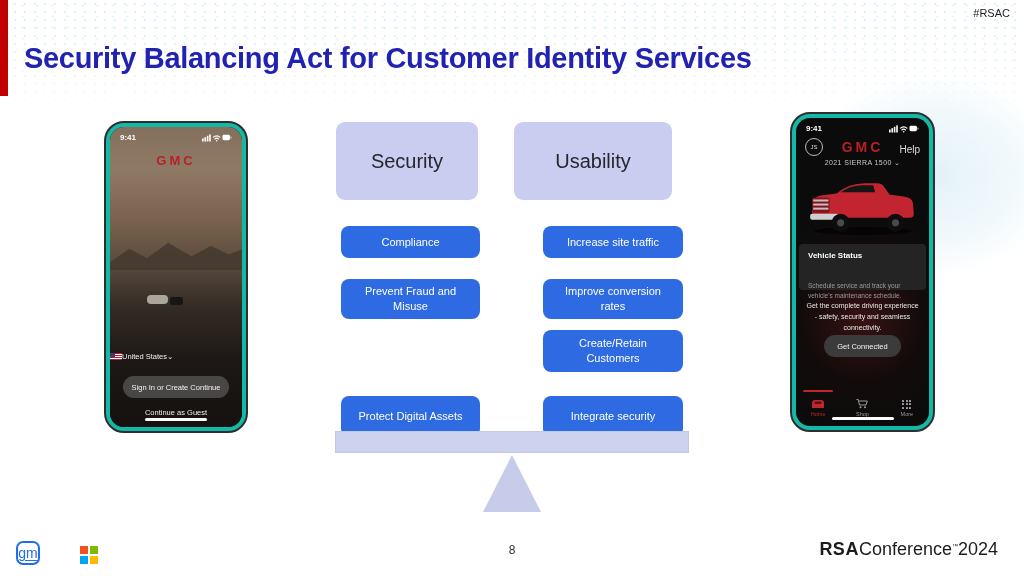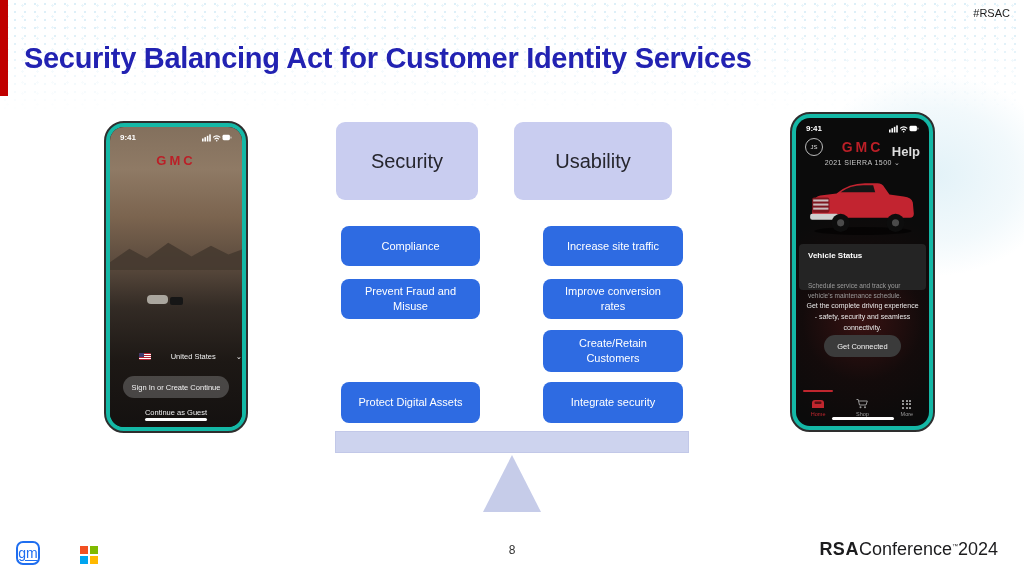--- a/index.html
+++ b/index.html
@@ -16,50 +16,50 @@
   .red-bar{position:absolute;left:0;top:0;width:8px;height:96px;background:#c00000;}
   .hashtag{position:absolute;top:7px;right:14px;font-size:11px;color:#1c1c1c;}
   .title{position:absolute;left:24px;top:42px;font-size:29px;font-weight:700;color:#2222b2;letter-spacing:-0.3px;white-space:nowrap;}
 
   
   .hdr-box{position:absolute;background:#c9cdf0;border-radius:9px;display:flex;align-items:center;justify-content:center;font-size:20px;color:#26262e;}
   .hdr-security{left:336px;top:122px;width:142px;height:78px;}
   .hdr-usability{left:514px;top:122px;width:158px;height:78px;}
   .bbtn{position:absolute;background:#2e6be2;border-radius:8px;color:#fff;font-size:11px;line-height:1.35;display:flex;align-items:center;justify-content:center;text-align:center;padding:0 10px;box-sizing:border-box;}
   .colL{left:341px;width:139px;} .colR{left:543px;width:140px;}
-  .r1{top:226px;height:40px;} .r2{top:279px;height:40px;} .r3{top:330px;height:42px;} .r4{top:382px;height:41px;}
+  .r1{top:226px;height:32px;} .r2{top:279px;height:40px;} .r3{top:330px;height:42px;} .r4{top:396px;height:41px;}
   .beam{position:absolute;left:335px;top:431px;width:354px;height:22px;background:#cdd3ee;border:1px solid #c2c8e8;box-sizing:border-box;}
   .fulcrum{position:absolute;left:483px;top:455px;width:0;height:0;border-left:29px solid transparent;border-right:29px solid transparent;border-bottom:57px solid #c6cce9;}
 
   
   .phone{position:absolute;background:#14b8a6;border:2px solid #2e2e2e;border-radius:20px;padding:4px;box-sizing:border-box;}
   .phone-left{left:104px;top:121px;width:144px;height:312px;}
   .phone-right{left:790px;top:112px;width:145px;height:320px;}
   .screen{position:relative;width:100%;height:100%;border-radius:14px;overflow:hidden;background:#0b0b0b;}
   .statusbar{position:absolute;top:6px;left:0;right:0;display:flex;justify-content:space-between;align-items:center;padding:0 10px;color:#fff;font-size:8px;font-weight:700;z-index:5;}
   .homebar{position:absolute;bottom:6px;left:50%;transform:translateX(-50%);width:62px;height:3.5px;background:#fff;border-radius:2px;z-index:5;}
 
   
   .scene{position:absolute;inset:0;background:linear-gradient(to bottom,#83705d 0%,#8f7a65 14%,#7b644f 30%,#5a4a3d 46%,#332b25 60%,#1d1815 78%,#141110 100%);}
   .mountains{position:absolute;left:0;top:110px;width:100%;z-index:1;}
   .gmc-logo-left{position:absolute;top:26px;left:0;right:0;text-align:center;color:#bb1f27;font-size:13px;font-weight:800;letter-spacing:3px;z-index:4;}
   .trailer{position:absolute;left:37px;top:168px;width:21px;height:9px;background:#aaa69e;border-radius:4px;z-index:2;}
   .tow-truck{position:absolute;left:60px;top:170px;width:13px;height:8px;background:#161616;border-radius:2px;z-index:2;}
-  .country-row{position:absolute;top:225px;left:0;right:0;display:flex;align-items:center;justify-content:flex-end;gap:20px;color:#eee;font-size:7.5px;z-index:4;}
+  .country-row{position:absolute;top:225px;left:0;right:0;display:flex;align-items:center;justify-content:flex-start;gap:0;color:#eee;font-size:7.5px;z-index:4;}
   .flag{width:12px;height:7px;background:repeating-linear-gradient(to bottom,#b22234 0 1px,#fff 1px 2px);position:relative;border-radius:1px;overflow:hidden;}
   .flag::after{content:"";position:absolute;left:0;top:0;width:5px;height:4px;background:#3c3b6e;}
   .pill{position:absolute;left:13px;right:13px;height:22px;border-radius:12px;display:flex;align-items:center;justify-content:center;color:#f2f2f2;font-size:7.5px;z-index:4;}
   .signin{top:249px;background:rgba(125,125,125,0.48);}
   .guest{position:absolute;top:281px;left:0;right:0;text-align:center;color:#eee;font-size:7.5px;z-index:4;}
 
   
   .glow{position:absolute;inset:0;background:radial-gradient(circle at 50% 66%, rgba(150,32,32,0.32) 0%, rgba(70,12,12,0.14) 28%, transparent 52%);}
   .avatar{position:absolute;left:9px;top:20px;width:16px;height:16px;border:1px solid #b9b9b9;border-radius:50%;color:#ddd;font-size:6px;display:flex;align-items:center;justify-content:center;z-index:4;}
   .gmc-logo-right{position:absolute;top:21px;left:0;right:0;text-align:center;color:#bb1f27;font-size:14px;font-weight:800;letter-spacing:3px;z-index:3;}
-  .help{position:absolute;right:9px;top:26px;color:#ddd;font-size:13px;z-index:4;font-weight:bold;}
+  .help{position:absolute;right:9px;top:26px;color:#ddd;font-size:10px;z-index:4;}
   .vehname{position:absolute;top:41px;left:0;right:0;text-align:center;color:#c8c8c8;font-size:7px;letter-spacing:0.4px;z-index:3;}
   .truck-wrap{position:absolute;top:52px;left:50%;transform:translateX(-50%);width:122px;z-index:2;}
   .vcard{position:absolute;left:3px;right:3px;top:126px;height:46px;background:#242424;border-radius:4px;padding:7px 9px;box-sizing:border-box;z-index:3;}
   .vcard-title{color:#fff;font-size:8px;font-weight:700;margin-bottom:21px;}
   .vcard-desc{color:#9b9b9b;font-size:6.5px;line-height:1.5;}
   .promo{position:absolute;left:9px;right:9px;top:183px;text-align:center;color:#e9e9e9;font-size:7px;line-height:1.55;z-index:3;}
   .connect{top:217px;background:#3b3b3b;left:28px;right:28px;}
   .tabbar{position:absolute;left:0;right:0;top:274px;height:32px;display:flex;z-index:4;}
   .tab{flex:1;display:flex;flex-direction:column;align-items:center;justify-content:center;gap:2px;font-size:5.5px;color:#9a9a9a;position:relative;}
   .tab-active{color:#c0262e;}

